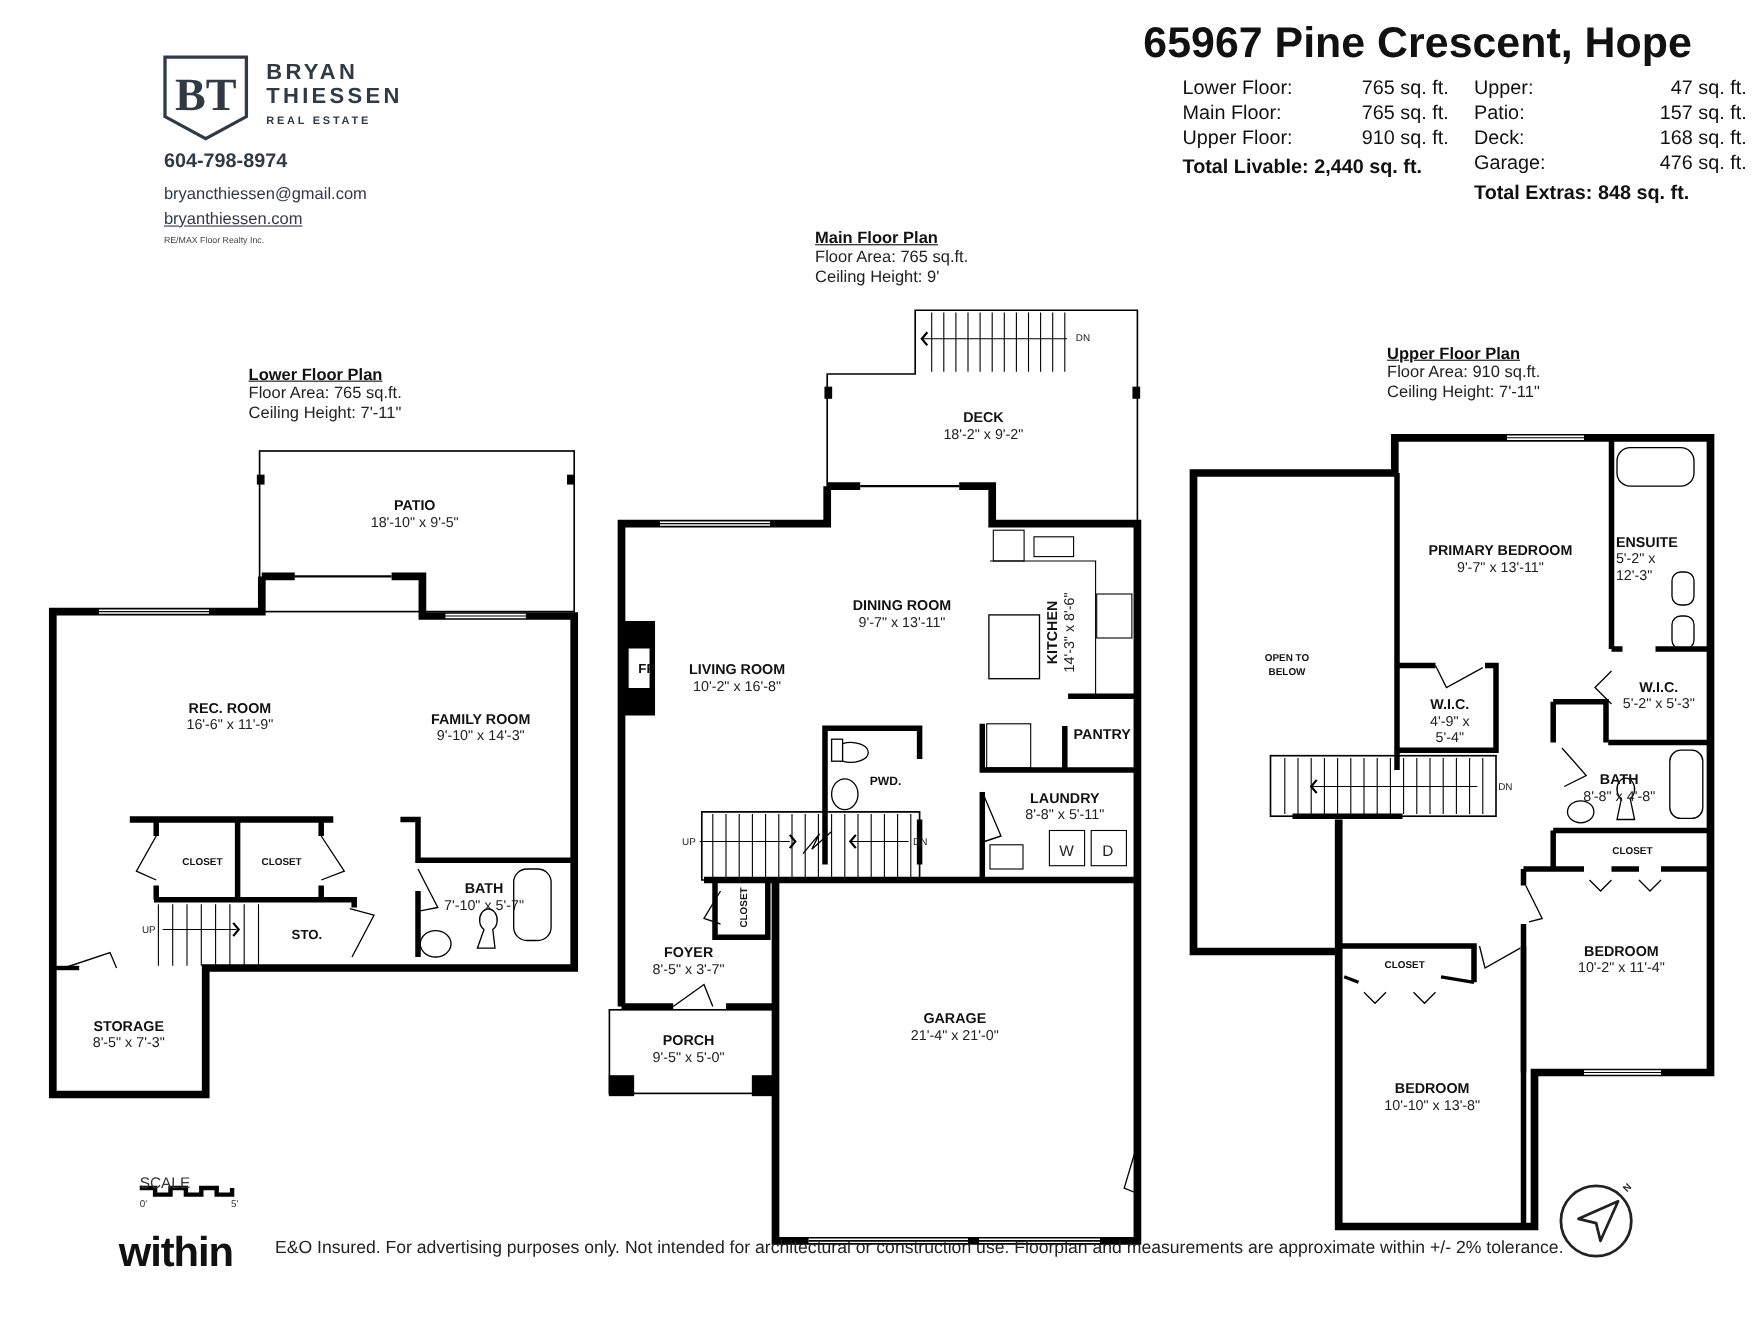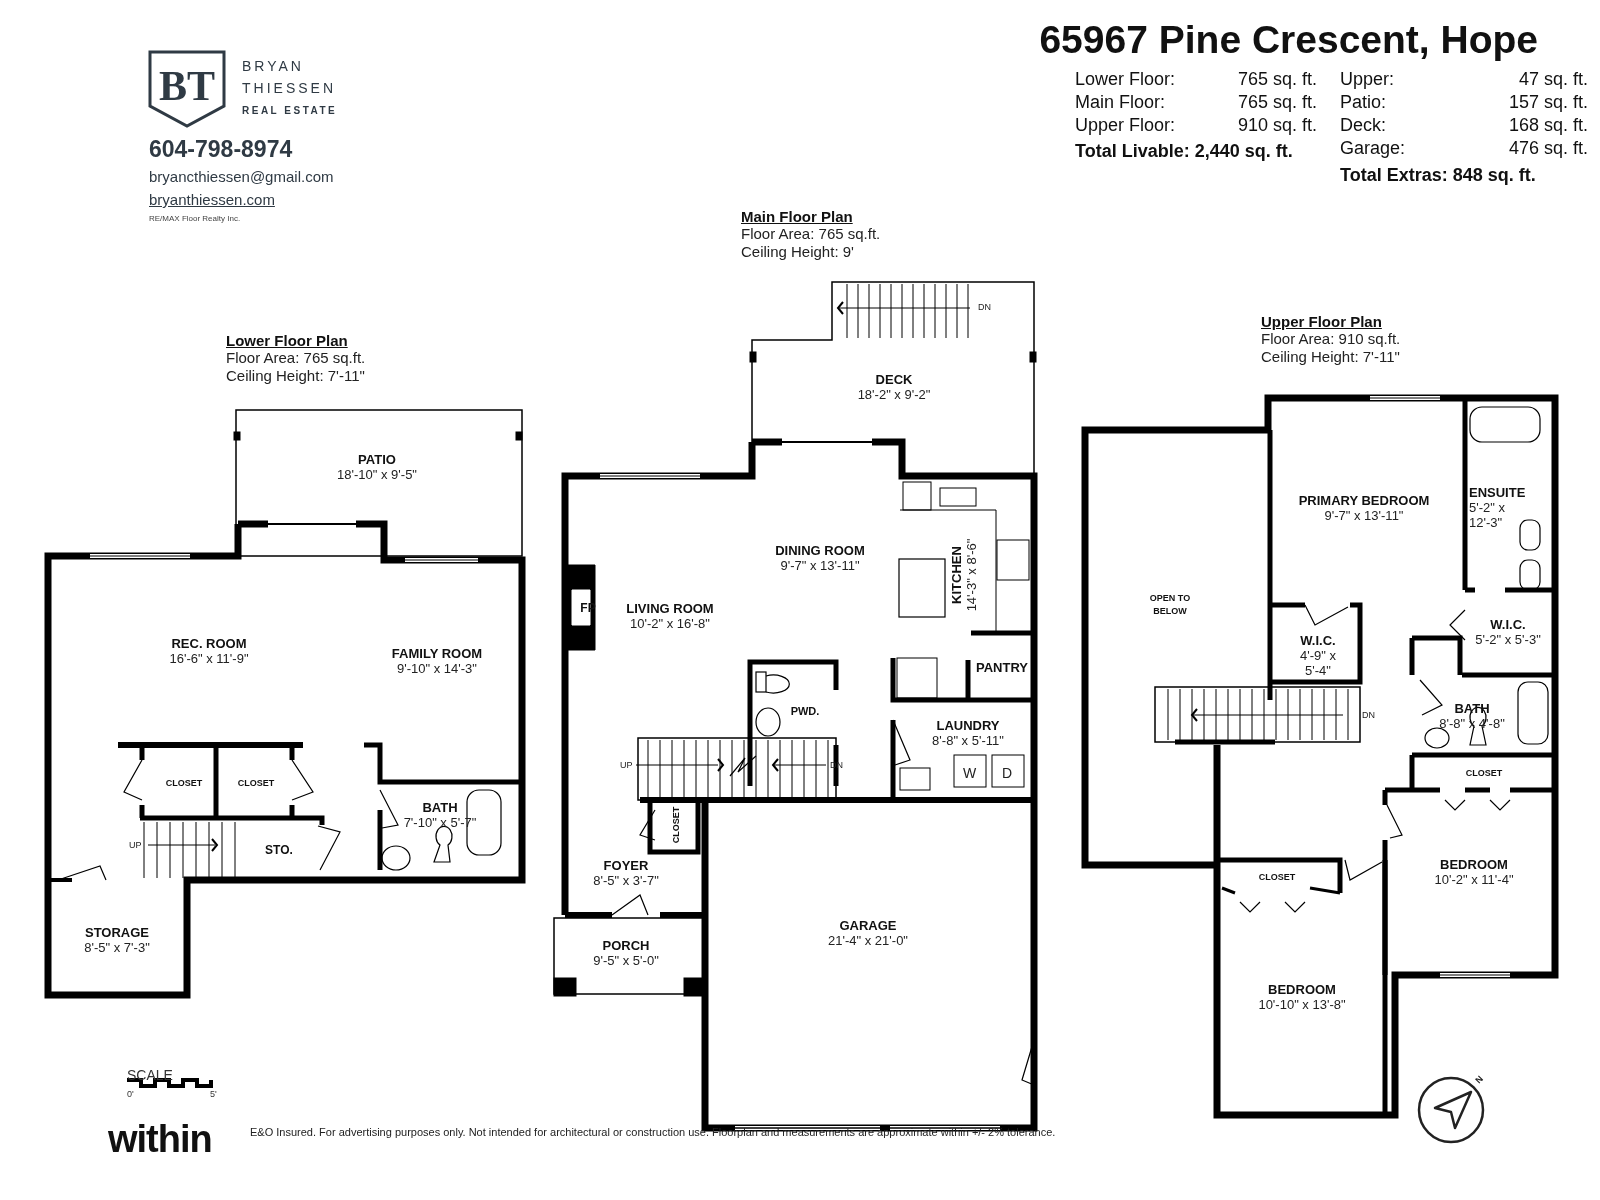--- a/index.html
+++ b/index.html
@@ -1,22 +1,22 @@
 <!DOCTYPE html>
 <html><head>
 <meta charset="utf-8">
 <style>
   html, body { margin:0; padding:0; background:#ffffff; }
   body { width:1600px; height:1200px; position:relative; overflow:hidden;
          font-family:"Liberation Sans", sans-serif; color:#111; }
   .abs { position:absolute; }
   svg.plan { position:absolute; left:0; top:0; }
-  .brand-name { left:242px; top:55px; font-weight:normal; font-size:14px; letter-spacing:3px; color:#2f3a44; line-height:22px; }
+  .brand-name { left:242px; top:55px; font-weight:bold; font-size:20px; letter-spacing:3px; color:#2f3a44; line-height:22px; }
   .brand-sub { left:242px; top:105px; font-weight:bold; font-size:10px; letter-spacing:2.5px; color:#2f3a44; }
-  .brand-phone { left:149px; top:136px; font-size:23px; font-weight:bold; color:#2f3a44; }
+  .brand-phone { left:149px; top:136px; font-size:18px; font-weight:bold; color:#2f3a44; }
   .brand-email { left:149px; top:168px; font-size:15px; color:#2f3a44; }
   .brand-web { left:149px; top:191px; font-size:15px; color:#2f3a44;text-decoration:underline; }
   .brand-office { left:149px; top:214px; font-size:8px; color:#444; }
   
   .title { right:62px; top:18px; font-size:39px; font-weight:bold; color:#111; white-space:nowrap; }
   .stats { font-size:18px; color:#111; line-height:23px; }
   .stat-row { display:flex;justify-content:flex-end; }
   .stat-label { width:136px; }
   .stat-val { text-align:right; width:106px; }
   .left-stats { left:1075px; top:68px; }
@@ -29,21 +29,21 @@
   .fp-meta { font-size:15px; line-height:18px; color:#222; }
   
   .room { position:absolute; text-align:center; transform:translateX(-50%); white-space:nowrap; }
   .room .rn { font-weight:bold; font-size:13px; color:#111; }
   .room .rd { font-size:13px; color:#222; }
   .room.small .rn { font-size:10px; }
   .room.tiny .rn { font-size:9px; }
   .vert { transform:translateX(-50%) rotate(-90deg); }
   .lbl { position:absolute; font-size:9px; color:#222; }
   .footer-logo { left:108px; top:1118px; font-size:38px; font-weight:bold; letter-spacing:-1px; color:#111; }
-  .footer-text { left:250px; top:1126px; font-size:11px; color:#222; white-space:nowrap; }
+  .footer-text { left:250px; top:1126px; font-size:16px; color:#222; white-space:nowrap; }
   .scale-label { left:127px; top:1067px; font-size:14px; color:#333; }
   .scale-0 { left:127px; top:1089px; font-size:9px; color:#333; }
   .scale-5 { left:210px; top:1089px; font-size:9px; color:#333; }
 </style>
 </head>
 <body>
 
 <svg class="plan" width="1600" height="1200" viewBox="0 0 1600 1200">
   <g fill="none" stroke="#000">
 

